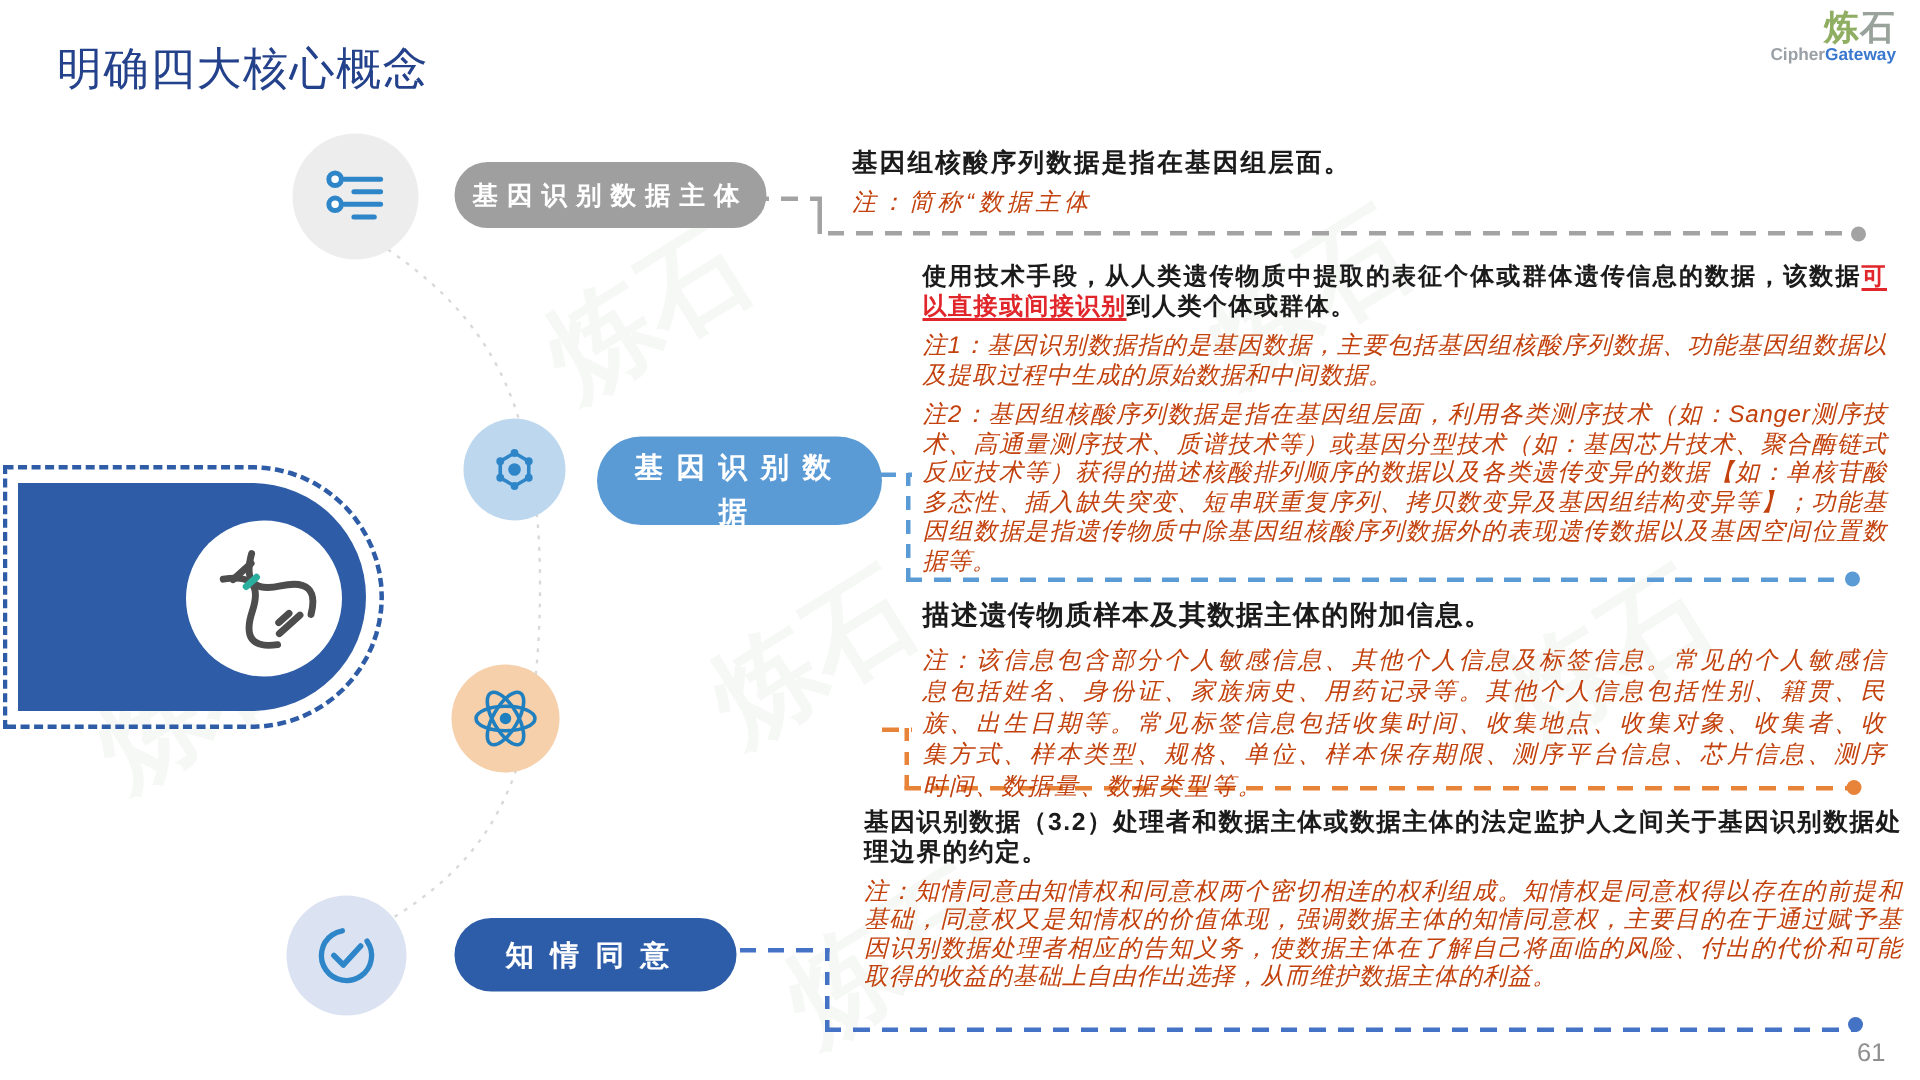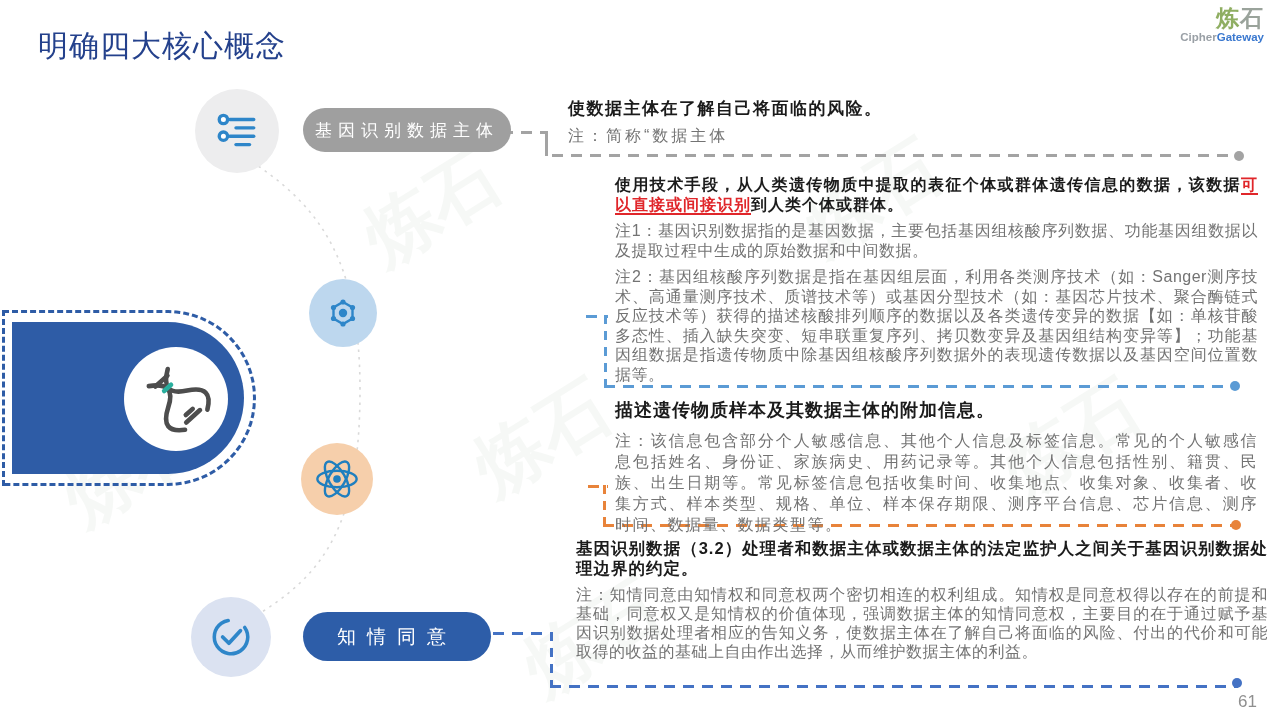--- a/index.html
+++ b/index.html
@@ -42,21 +42,21 @@
   .shape-solid{position:absolute;left:12px;top:322px;width:232px;height:152px;
       background:var(--c-shape);border-radius:0 76px 76px 0;z-index:2}
   .shape-circle{position:absolute;left:124px;top:347px;width:104px;height:104px;
       background:#fff;border-radius:50%;z-index:3;display:flex;align-items:center;justify-content:center}
   .icon-circle{position:absolute;border-radius:50%;z-index:3;display:flex;align-items:center;justify-content:center}
   .ic1{left:195px;top:89px;width:84px;height:84px;background:#ededee}
   .ic2{left:309px;top:279px;width:68px;height:68px;background:#bdd7ee}
   .ic3{left:301px;top:443px;width:72px;height:72px;background:#f6cfab}
   .ic4{left:191px;top:597px;width:80px;height:80px;background:#dbe2f1}
   
-  .pill{position:absolute;z-index:4;color:#fff;font-weight:400;display:flex;
+  .pill{position:absolute;z-index:4;color:#fff;font-weight:700;display:flex;
       align-items:center;justify-content:center;text-align:center}
   .pill-1{left:303px;top:108px;width:208px;height:44px;background:var(--c-gray);
       border-radius:22px;font-size:17px;letter-spacing:6px}
   .pill-2{left:398px;top:291px;width:190px;height:59px;background:var(--c-blue);
       border-radius:30px;font-size:19px;letter-spacing:9px;overflow:hidden;
       align-items:flex-start;padding-top:7px}
   .pill-2 .pill-inner{width:158px;line-height:29px}
   .pill-3{left:400px;top:461px;width:188px;height:55px;background:var(--c-orange);
       border-radius:28px;font-size:19px;letter-spacing:11px}
   .pill-4{left:303px;top:612px;width:188px;height:49px;background:var(--c-darkblue);
@@ -68,21 +68,21 @@
       background:repeating-linear-gradient(180deg,currentColor 0 9px,transparent 9px 16px)}
   .bar-v{position:absolute;width:3px;z-index:2;background:currentColor}
   .dot{position:absolute;width:10px;height:10px;border-radius:50%;background:currentColor;z-index:3}
   .c-gray{color:var(--c-grayline)}
   .c-blue{color:var(--c-blueline)}
   .c-orange{color:var(--c-orangeline)}
   .c-dblue{color:var(--c-darkblueline)}
   
   .block{position:absolute;z-index:3;color:#1f1f1f}
   .block .hd{font-weight:700;font-size:16px;line-height:19.5px;letter-spacing:1px;text-align:justify;color:#1b1b1b}
-  .block .nt{font-size:16px;line-height:19.5px;letter-spacing:.5px;text-align:justify;color:#737373;margin-top:7px}
+  .block .nt{font-style:italic;font-size:16px;line-height:19.5px;letter-spacing:.5px;text-align:justify;color:#c2410c;margin-top:7px}
   .b1{left:568px;top:98px;width:620px}
   .b1 .hd{font-size:17px;line-height:22px;letter-spacing:1.5px}
   .b1 .nt{font-size:16px;letter-spacing:3px;margin-top:6px}
   .b2{left:615px;top:175px;width:643px}
   .b3{left:615px;top:401px;width:643px}
   .b3 .hd{font-size:18px}
   .b3 .nt{font-size:16px;line-height:21px;letter-spacing:1.5px;margin-top:9px}
   .b4{left:576px;top:538px;width:692px}
   .b4 .hd{font-size:16.5px;line-height:20px}
   .b4 .nt{line-height:19px;margin-top:7px}
@@ -164,20 +164,23 @@
   <div class="icon-circle ic4">
     <svg width="46" height="46" viewBox="0 0 44 44">
       <circle cx="22" cy="22" r="16" fill="none" stroke="var(--c-icon)" stroke-width="3.4" stroke-linecap="round" stroke-dasharray="82 18" transform="rotate(-35 22 22)"></circle>
       <path d="M14 22 L20 28 L31 16" fill="none" stroke="var(--c-icon)" stroke-width="3.6" stroke-linecap="round" stroke-linejoin="round"></path>
     </svg>
   </div>
 
   <div class="pill pill-1">
       <span>基因识别数据主体</span>
     </div>
+  <div class="pill pill-2">
+      <span class="pill-inner">基因识别数据</span>
+    </div>
   <div class="pill pill-4">
       <span>知情同意</span>
     </div>
 
   <div class="dash-h c-gray" style="left:502px;top:131px;width:46px"></div>
   <div class="bar-v c-gray" style="left:545px;top:134px;height:22px"></div>
   <div class="dash-h c-gray" style="left:552px;top:154px;width:690px"></div>
   <div class="dot c-gray" style="left:1234px;top:151px"></div>
 
   <div class="dash-h c-blue" style="left:586px;top:315px;width:22px"></div>
@@ -189,21 +192,21 @@
   <div class="dash-v c-orange" style="left:603px;top:485px;height:42px"></div>
   <div class="dash-h c-orange" style="left:603px;top:524px;width:634px"></div>
   <div class="dot c-orange" style="left:1231px;top:520px"></div>
 
   <div class="dash-h c-dblue" style="left:493px;top:632px;width:60px"></div>
   <div class="dash-v c-dblue" style="left:550px;top:632px;height:56px"></div>
   <div class="dash-h c-dblue" style="left:550px;top:685px;width:688px"></div>
   <div class="dot c-dblue" style="left:1232px;top:678px"></div>
 
   <div class="block b1">
-    <div class="hd">使数据主体在了解自己将面临的风险。</div>
+    <div class="hd">基因组核酸序列数据是指在基因组层面。</div>
     <div class="nt">注：简称“数据主体</div>
   </div>
 
   <div class="block b2">
     <div class="hd"><span>使用技术手段，从人类遗传物质中提取的表征个体或群体遗传信息的数据，该数据</span><span class="hl-red">可以直接或间接识别</span><span>到人类个体或群体。</span></div>
     <div class="nt">注1：基因识别数据指的是基因数据，主要包括基因组核酸序列数据、功能基因组数据以及提取过程中生成的原始数据和中间数据。</div>
     <div class="nt">注2：基因组核酸序列数据是指在基因组层面，利用各类测序技术（如：Sanger测序技术、高通量测序技术、质谱技术等）或基因分型技术（如：基因芯片技术、聚合酶链式反应技术等）获得的描述核酸排列顺序的数据以及各类遗传变异的数据【如：单核苷酸多态性、插入缺失突变、短串联重复序列、拷贝数变异及基因组结构变异等】；功能基因组数据是指遗传物质中除基因组核酸序列数据外的表现遗传数据以及基因空间位置数据等。</div>
   </div>
 
   <div class="block b3">

